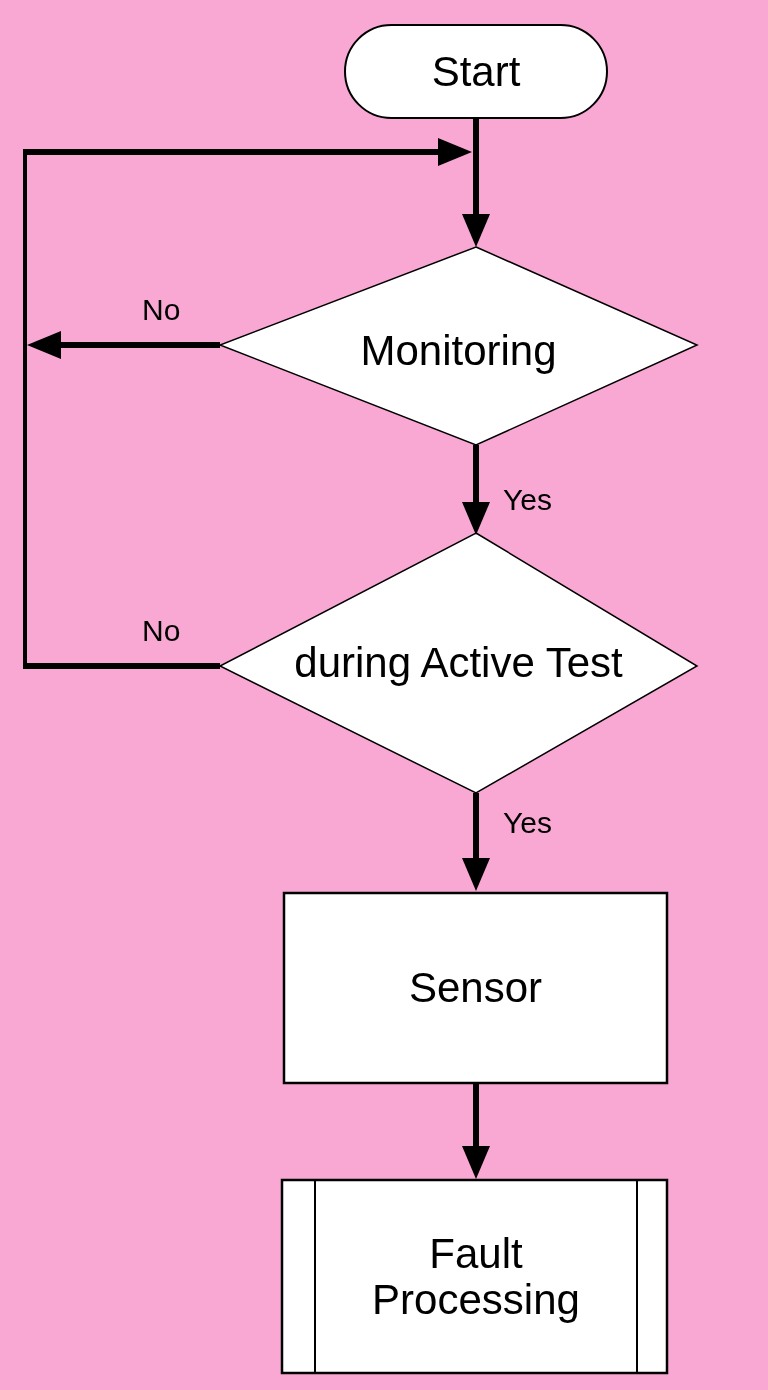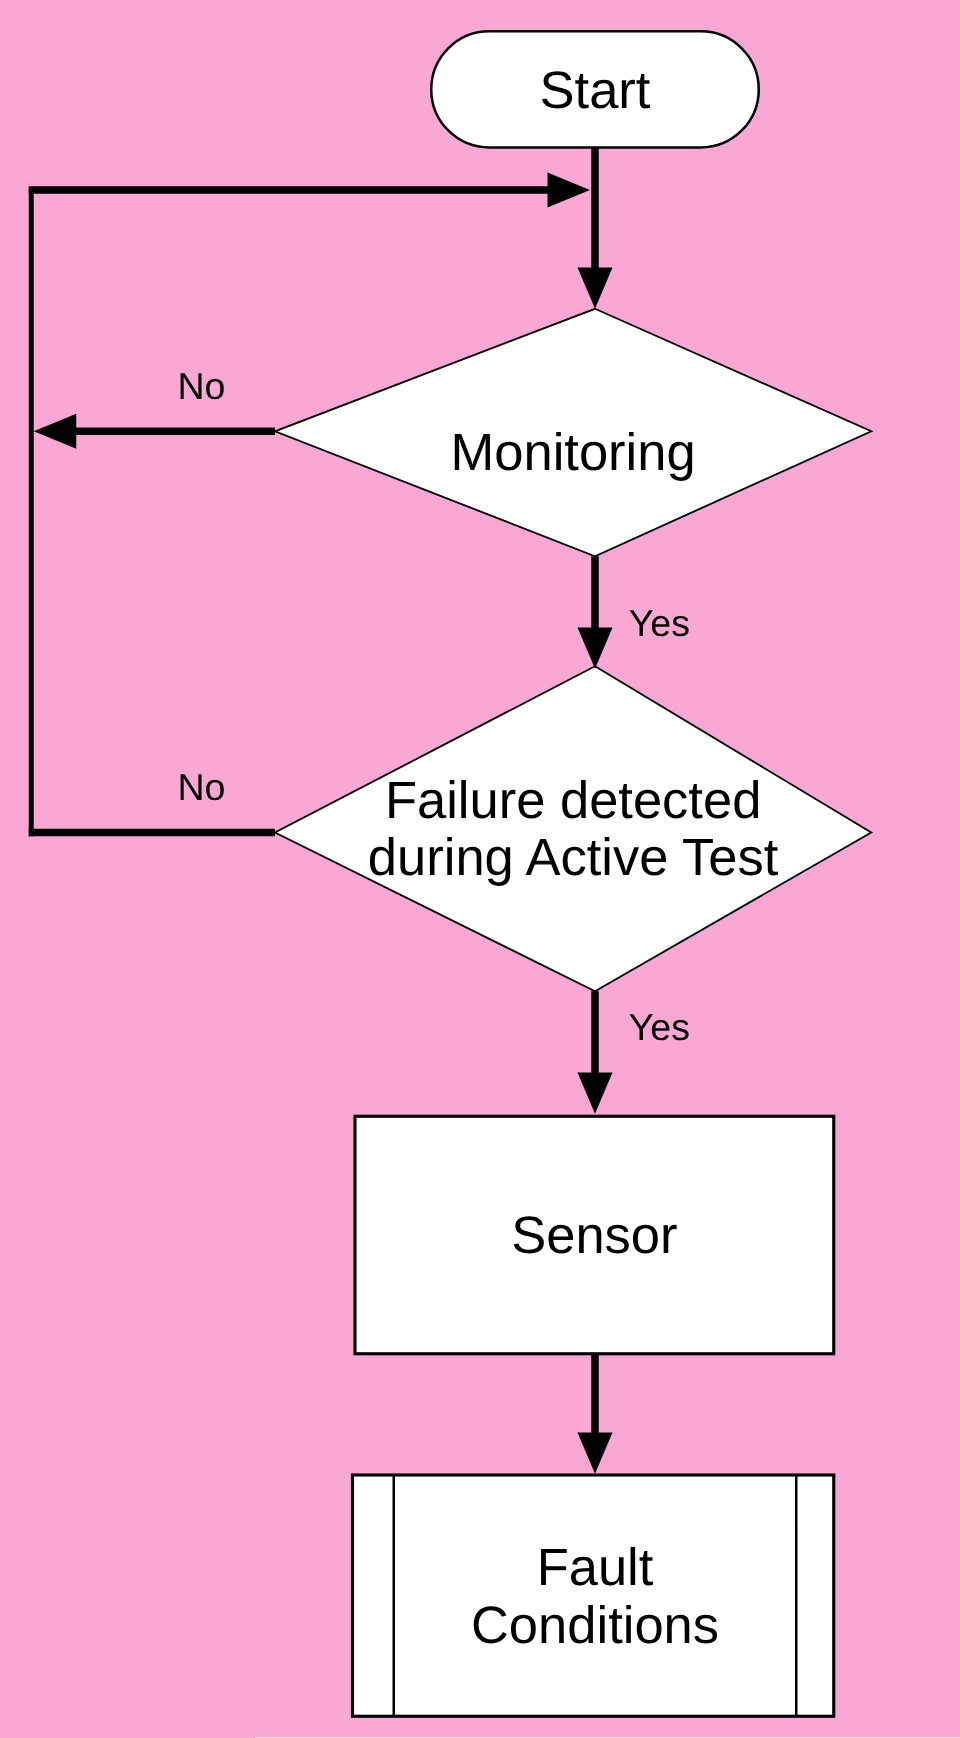--- a/index.html
+++ b/index.html
@@ -35,21 +35,21 @@
   }
   .edge-label {
     position: absolute;
     font-size: 30px;
     line-height: 46px;
     white-space: nowrap;
     color: #000000;
     pointer-events: none;
   }
   .lbl-start       { left: 345px; top: 25px;   width: 262px; height: 93px; }
-  .lbl-decision1   { left: 220px; top: 263px;  width: 477px; height: 198px; }
+  .lbl-decision1   { left: 220px; top: 252px;  width: 477px; height: 198px; }
   .lbl-decision2   { left: 220px; top: 533px;  width: 477px; height: 260px; }
   .lbl-process1    { left: 284px; top: 893px;  width: 383px; height: 190px; }
   .lbl-process2    { left: 315px; top: 1180px; width: 322px; height: 193px; }
   .lbl-no1  { left: 142px; top: 287px; }
   .lbl-yes1 { left: 503px; top: 477px; }
   .lbl-no2  { left: 142px; top: 608px; }
   .lbl-yes2 { left: 503px; top: 800px; }
 </style>
 </head>
 <body>
@@ -109,31 +109,30 @@
 
   <div class="node-label lbl-start">
     <span>Start</span>
   </div>
 
   <div class="node-label lbl-decision1">
     <span>Monitoring</span>
   </div>
 
   <div class="node-label lbl-decision2">
-    <span>Failure detected</span>
     <span>during Active Test</span>
   </div>
 
   <div class="node-label lbl-process1">
     <span>Sensor</span>
   </div>
 
   <div class="node-label lbl-process2">
     <span>Fault</span>
-    <span>Conditions</span>
+    <span>Processing</span>
   </div>
 
   <div class="edge-label lbl-no1">No</div>
 
   <div class="edge-label lbl-yes1">Yes</div>
 
   <div class="edge-label lbl-no2">No</div>
 
   <div class="edge-label lbl-yes2">Yes</div>
 

